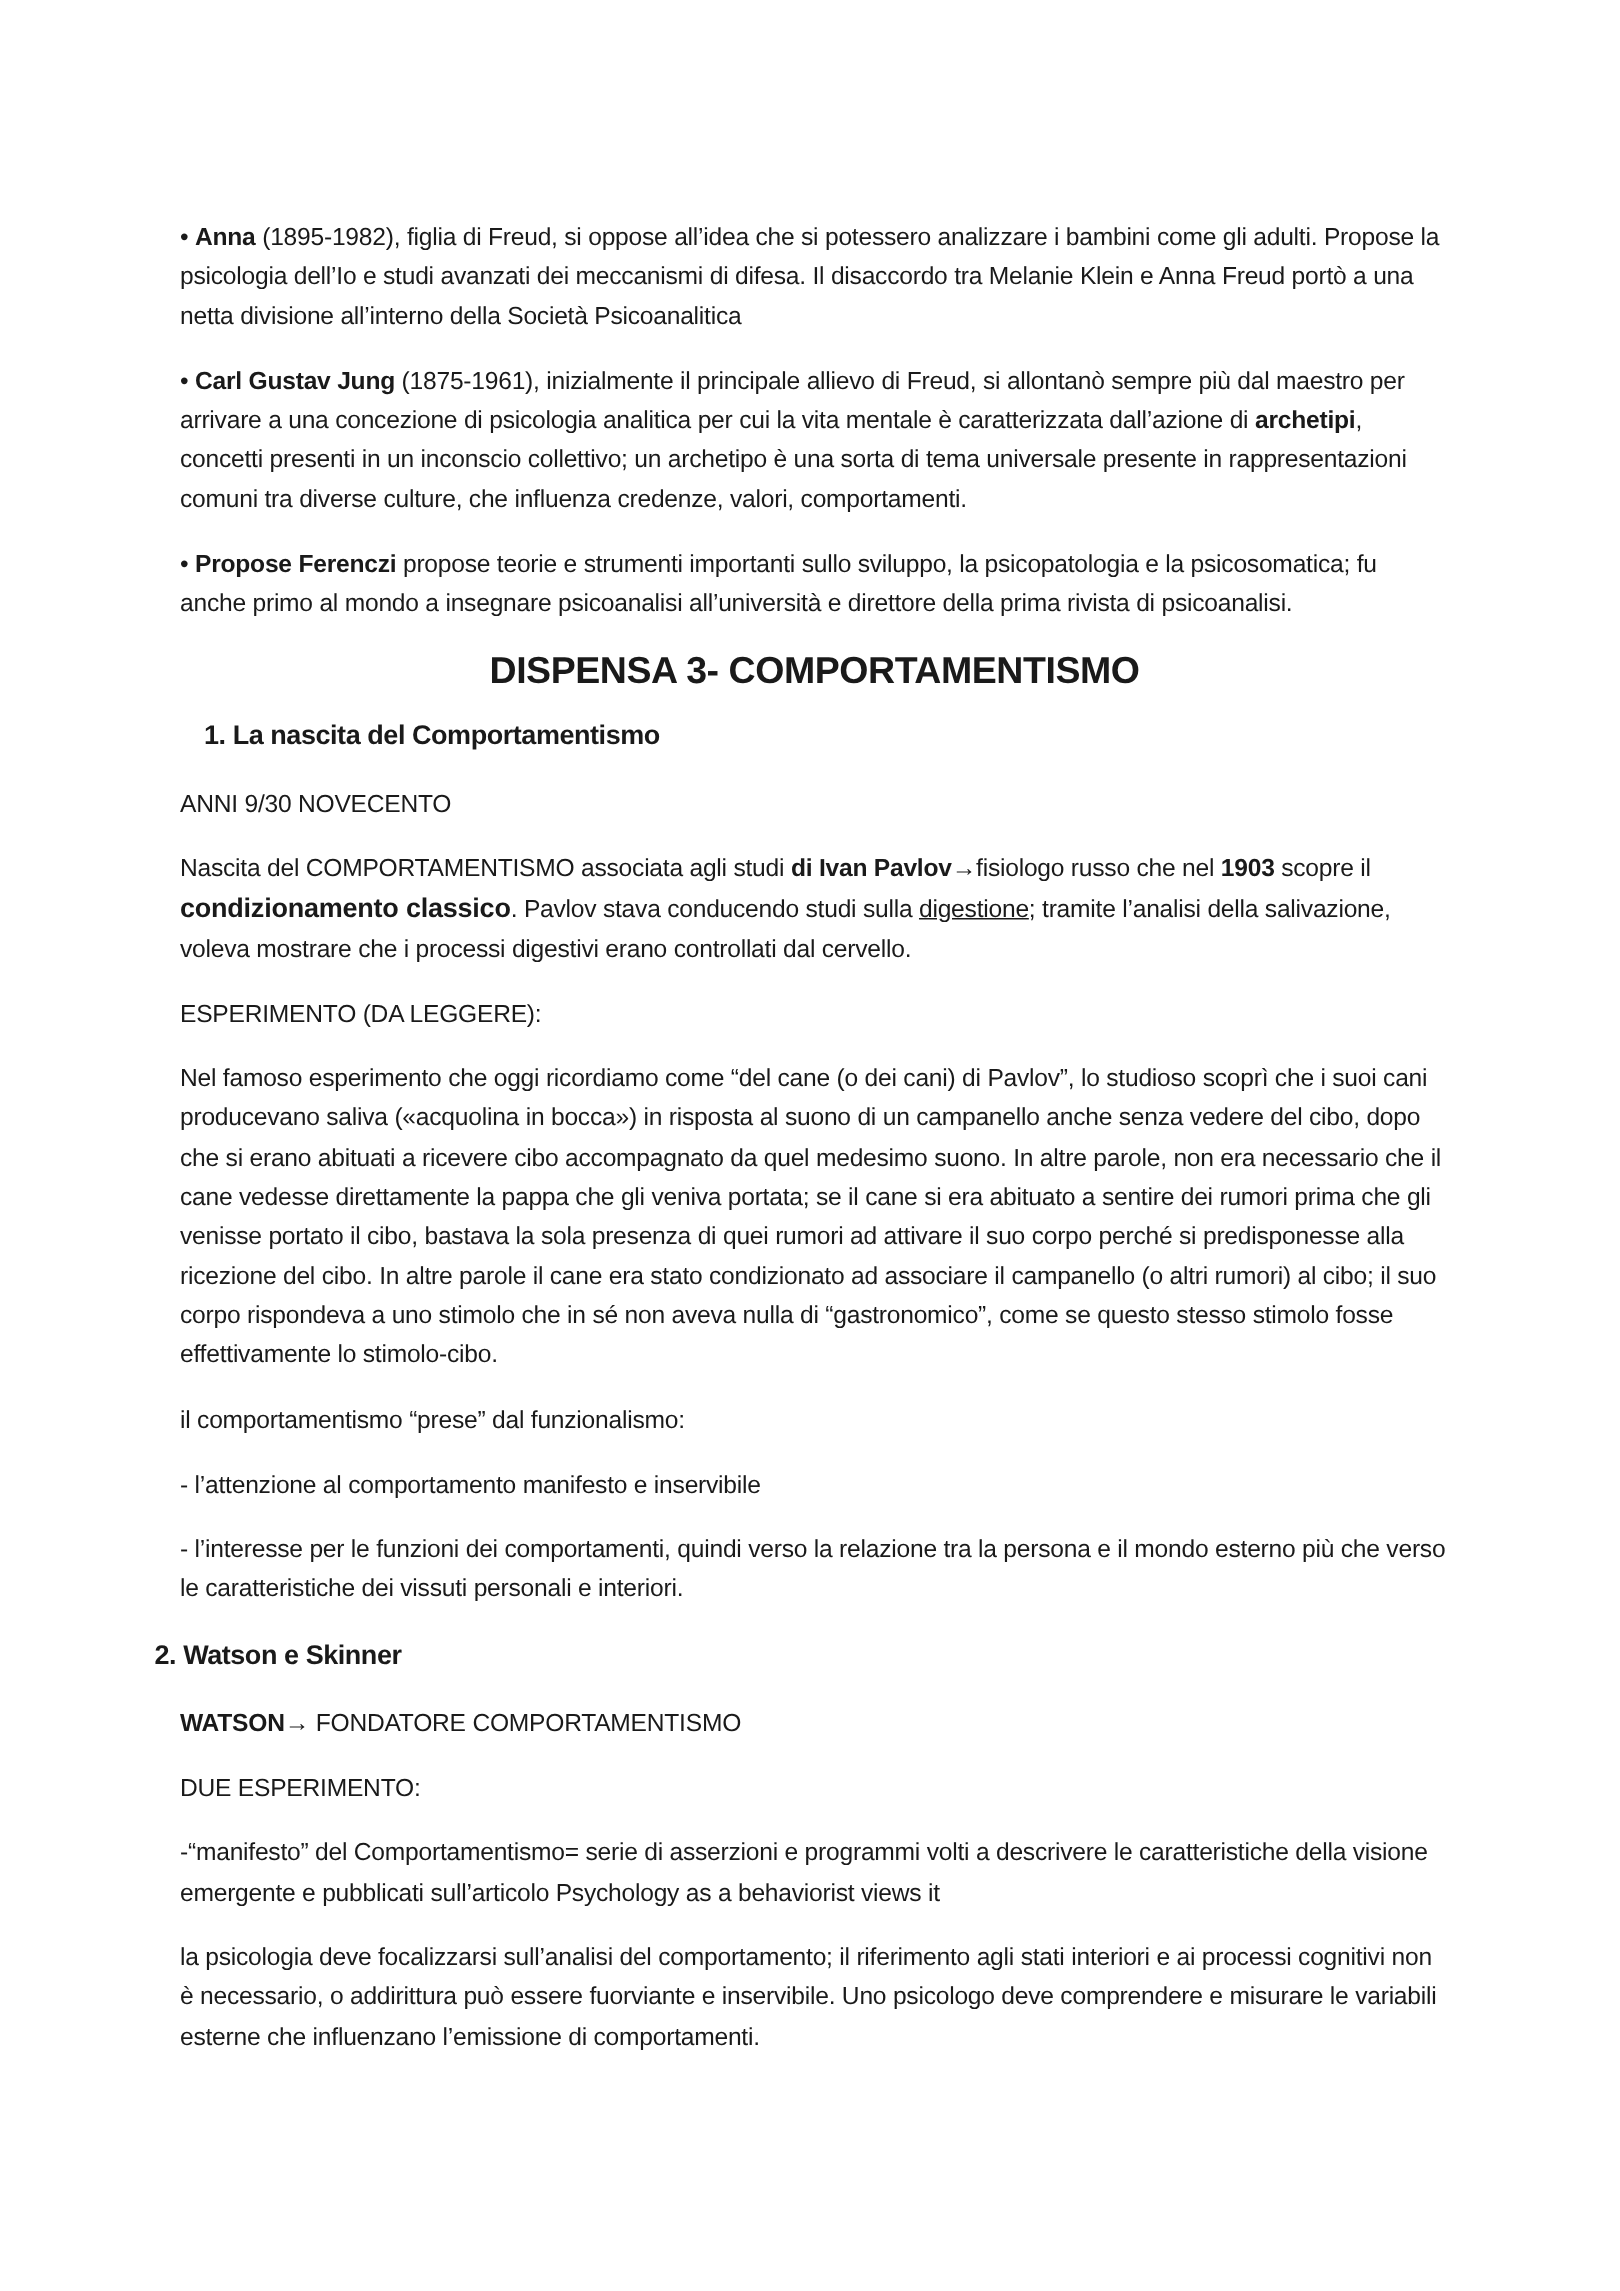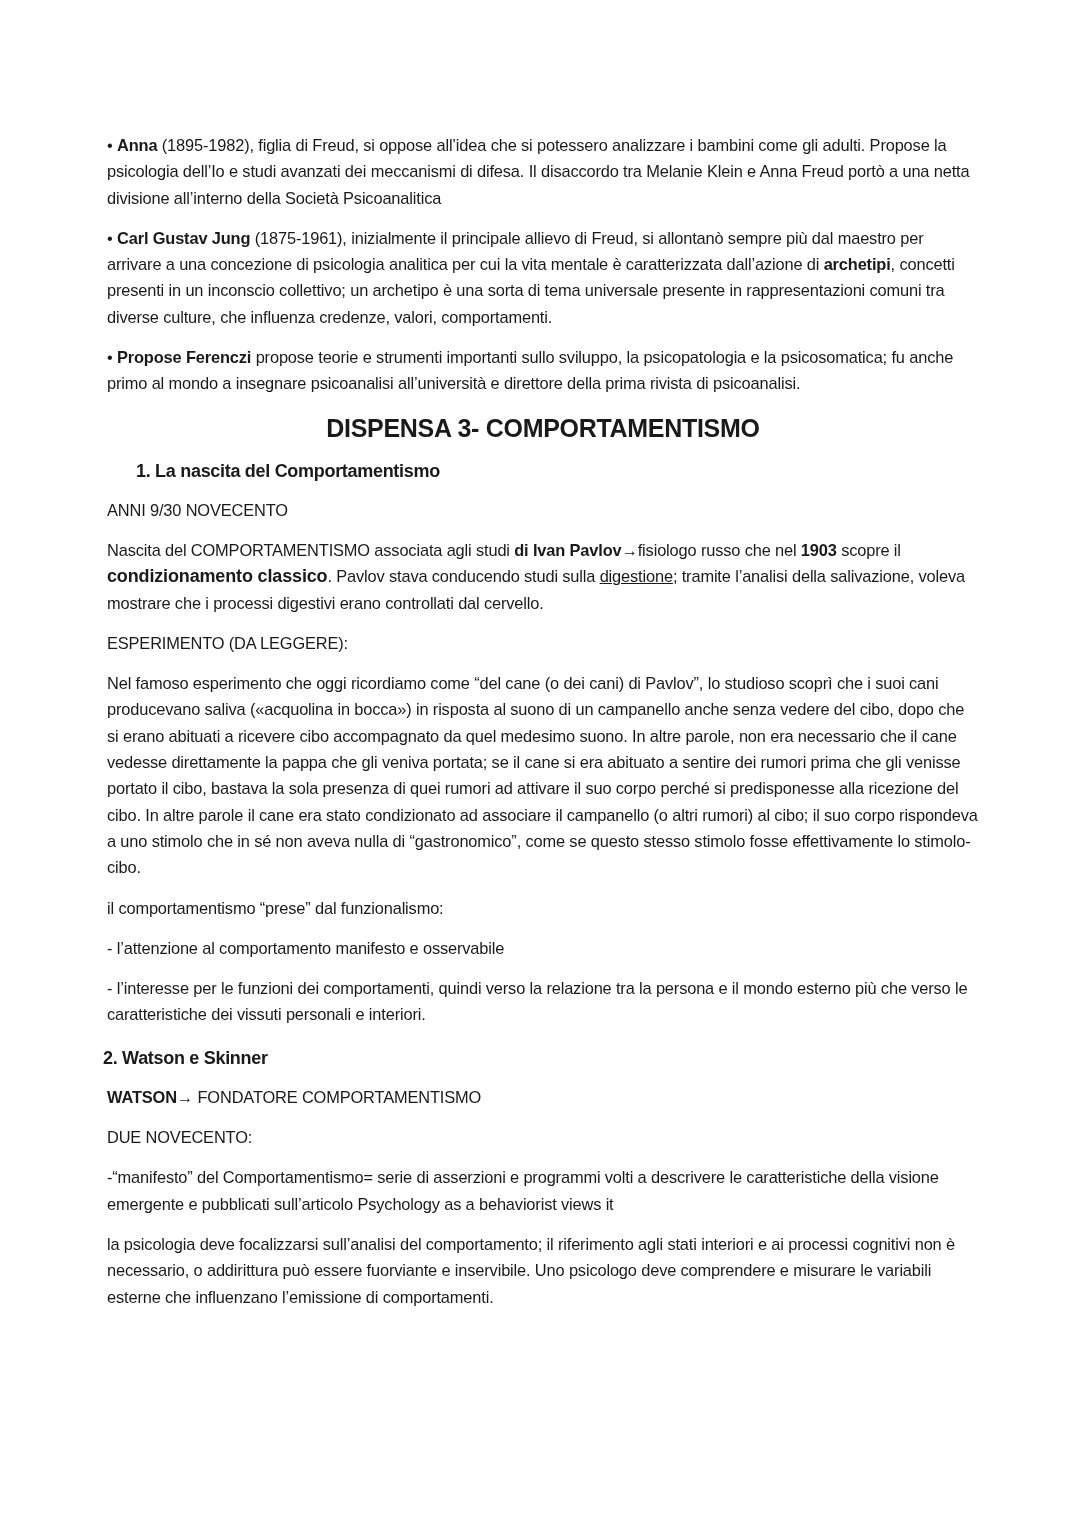--- a/index.html
+++ b/index.html
@@ -15,21 +15,21 @@
       font-family: "Liberation Sans", "DejaVu Sans", sans-serif;
       color: #1a1a1a;
     }
     .page {
       position: absolute;
       left: 103px;
       top: 128px;
       width: 880px;
     }
     p {
-      margin: 4px;
+      margin: 17px;
       font-size: 16.4px;
       line-height: 26.3px;
       letter-spacing: -0.15px;
     }
     .para { margin-bottom: 14px; }
     .b { font-weight: bold; }
     .u { text-decoration: underline; }
     .big-b { font-weight: bold; font-size: 18px; }
     h1 {
       margin: 6px 0 10px 0;
@@ -79,28 +79,28 @@
     <span>Nascita del COMPORTAMENTISMO associata agli studi </span><span class="b">di Ivan Pavlov</span><span class="arrow">→</span><span>fisiologo russo che nel </span><span class="b">1903</span><span> scopre il </span><span class="big-b">condizionamento classico</span><span>. Pavlov stava conducendo studi sulla </span><span class="u">digestione</span><span>; tramite l’analisi della salivazione, voleva mostrare che i processi digestivi erano controllati dal cervello.</span>
   </p>
 
   <p class="para">ESPERIMENTO (DA LEGGERE):</p>
 
   <p class="para">Nel famoso esperimento che oggi ricordiamo come “del cane (o dei cani) di Pavlov”, lo studioso scoprì che i suoi cani producevano saliva («acquolina in bocca») in risposta al suono di un campanello anche senza vedere del cibo, dopo che si erano abituati a ricevere cibo accompagnato da quel medesimo suono. In altre parole, non era necessario che il cane vedesse direttamente la pappa che gli veniva portata; se il cane si era abituato a sentire dei rumori prima che gli venisse portato il cibo, bastava la sola presenza di quei rumori ad attivare il suo corpo perché si predisponesse alla ricezione del cibo. In altre parole il cane era stato condizionato ad associare il campanello (o altri rumori) al cibo; il suo corpo rispondeva a uno stimolo che in sé non aveva nulla di “gastronomico”, come se questo stesso stimolo fosse effettivamente lo stimolo-cibo.</p>
 
 
   <p class="para">il comportamentismo “prese” dal funzionalismo:</p>
 
-  <p class="para">- l’attenzione al comportamento manifesto e osservabile</p>
+  <p class="para">- l’attenzione al comportamento manifesto e inservibile</p>
   <p class="para">- l’interesse per le funzioni dei comportamenti, quindi verso la relazione tra la persona e il mondo esterno più che verso le caratteristiche dei vissuti personali e interiori.</p>
 
   <h2>2. Watson e Skinner</h2>
 
   <p class="para">
     <span class="b">WATSON</span><span class="arrow">→</span><span> FONDATORE COMPORTAMENTISMO</span>
   </p>
 
-  <p class="para">DUE NOVECENTO:</p>
+  <p class="para">DUE ESPERIMENTO:</p>
 
   <p class="para">-“manifesto” del Comportamentismo= serie di asserzioni e programmi volti a descrivere le caratteristiche della visione emergente e pubblicati sull’articolo Psychology as a behaviorist views it</p>
 
   <p class="para">la psicologia deve focalizzarsi sull’analisi del comportamento; il riferimento agli stati interiori e ai processi cognitivi non è necessario, o addirittura può essere fuorviante e inservibile. Uno psicologo deve comprendere e misurare le variabili esterne che influenzano l’emissione di comportamenti.</p>
 
 </div>
 
 </body></html>

